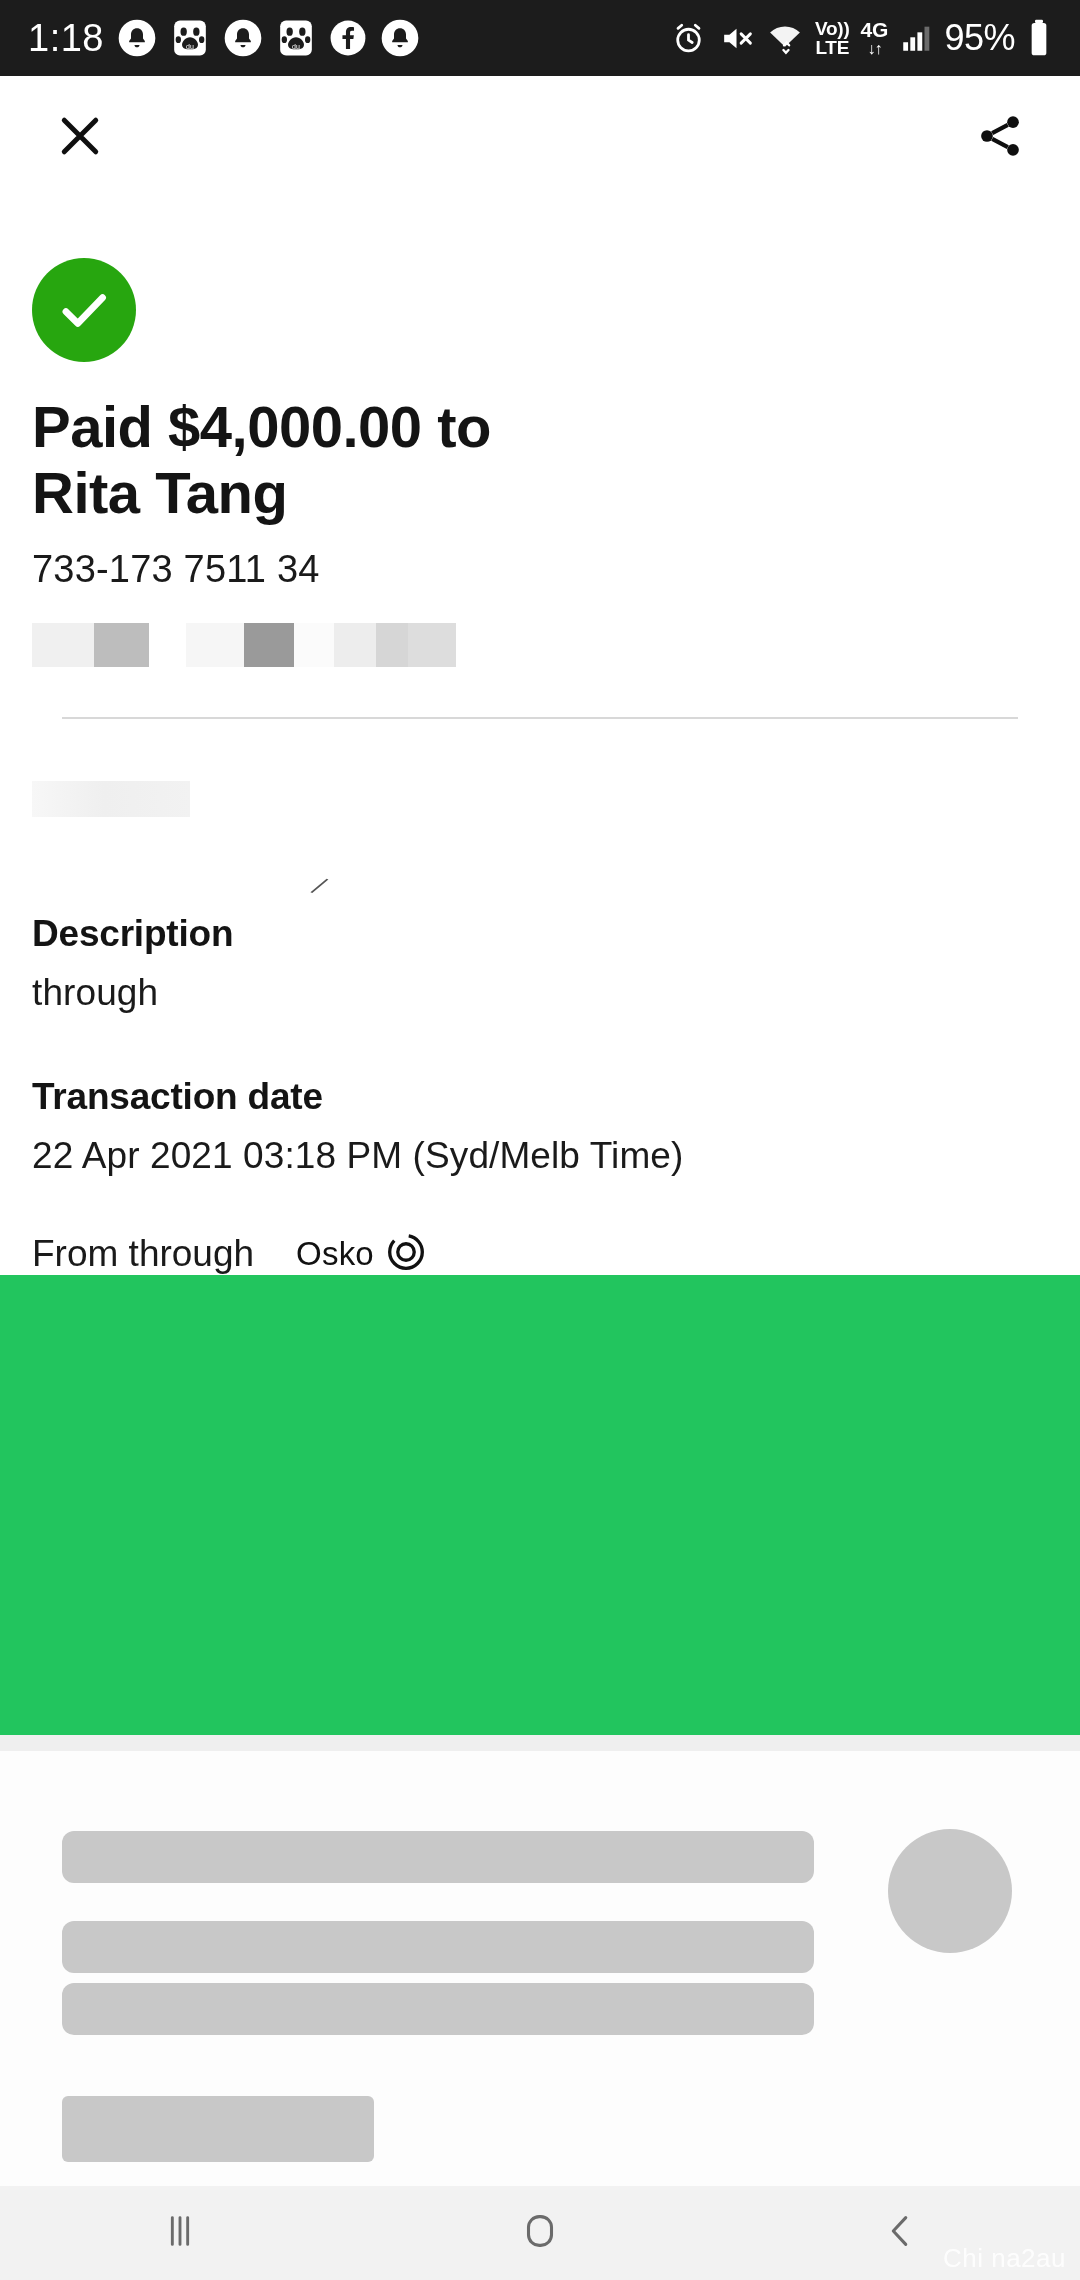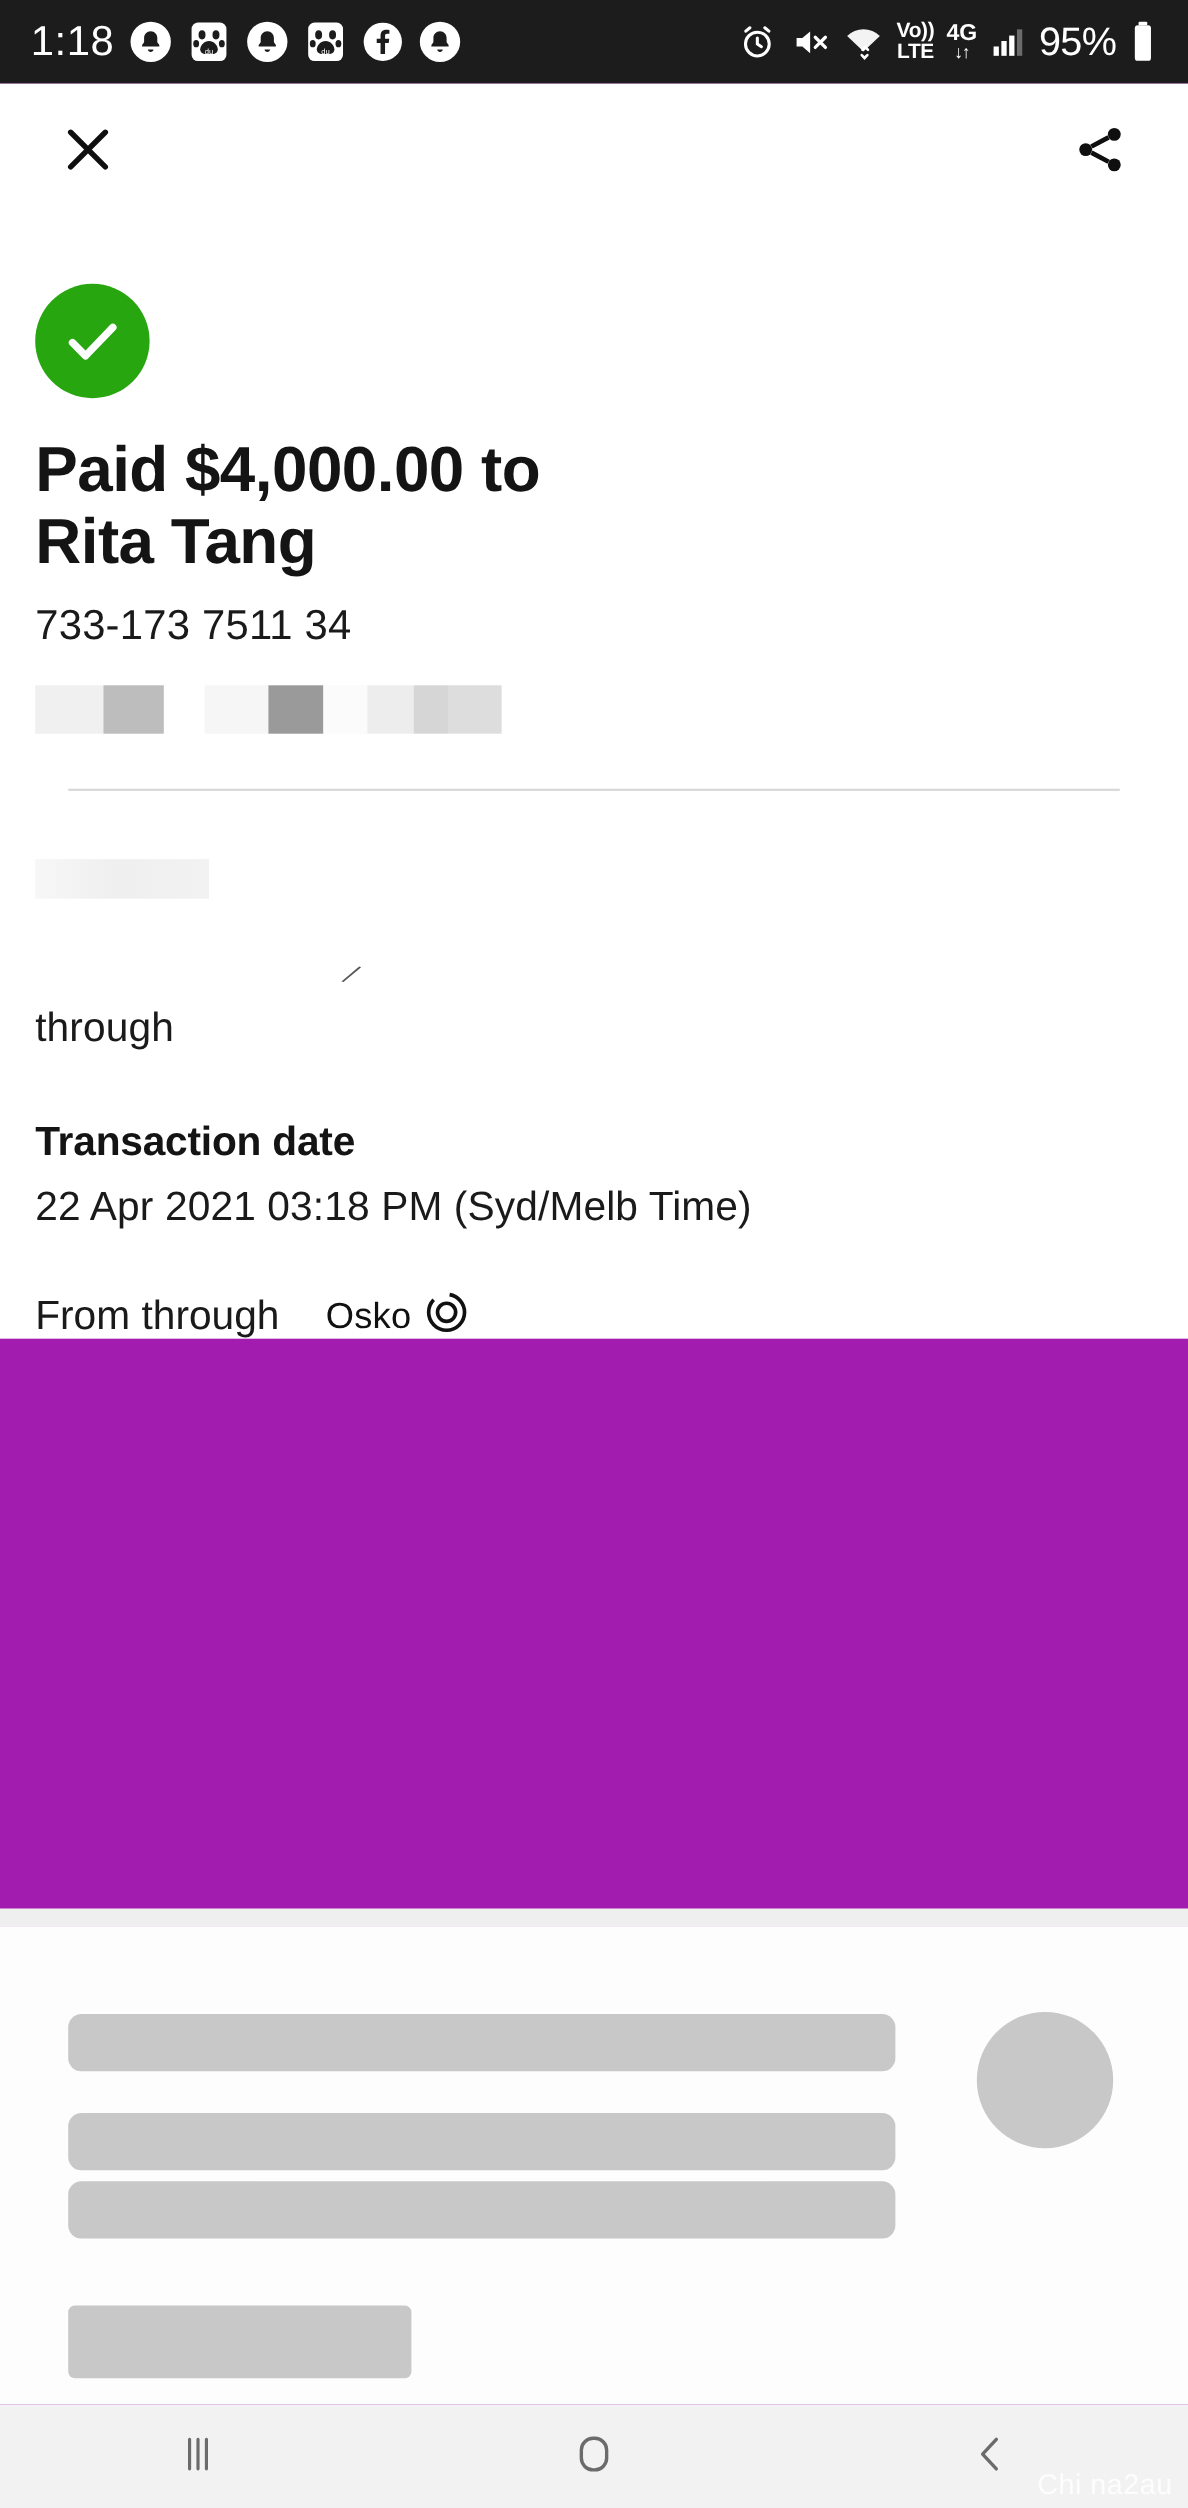--- a/index.html
+++ b/index.html
@@ -2,21 +2,21 @@
 <html><head>
 <meta charset="utf-8">
 <style>
   * { margin:0; padding:0; box-sizing:border-box; }
   html, body {
     width:1080px; height:2280px;
     background:#ffffff;
     font-family:"Liberation Sans", sans-serif;
     overflow:hidden;
   }
-  .screen { position:relative; width:1080px; height:2280px; background:#a21caf; }
+  .screen { position:relative; width:1080px; height:2280px; background:#22c55e; }
 
   
   .statusbar {
     position:absolute; top:0; left:0; width:1080px; height:76px;
     background:#1c1c1c; color:#ffffff;
     display:flex; align-items:center; justify-content:space-between;
     padding:0 28px;
   }
   .sb-left { display:flex; align-items:center; gap:13px; }
   .sb-right { display:flex; align-items:center; gap:11px; }
@@ -259,20 +259,21 @@
     <div class="divider"></div>
 
     <div class="pad">
 
       <div class="section" style="position:relative;">
         <div class="from-redact"></div>
         <span class="tiny-mark" style="top:90px;">⁄</span>
       </div>
 
       <div class="section" style="margin-top:96px;">
+        <div class="label">Description</div>
         <div class="value">through</div>
       </div>
 
       <div class="section">
         <div class="label">Transaction date</div>
         <div class="value">22 Apr 2021 03:18 PM (Syd/Melb Time)</div>
       </div>
 
       <div class="sent-row">
         <span class="sent-label">From through</span>

